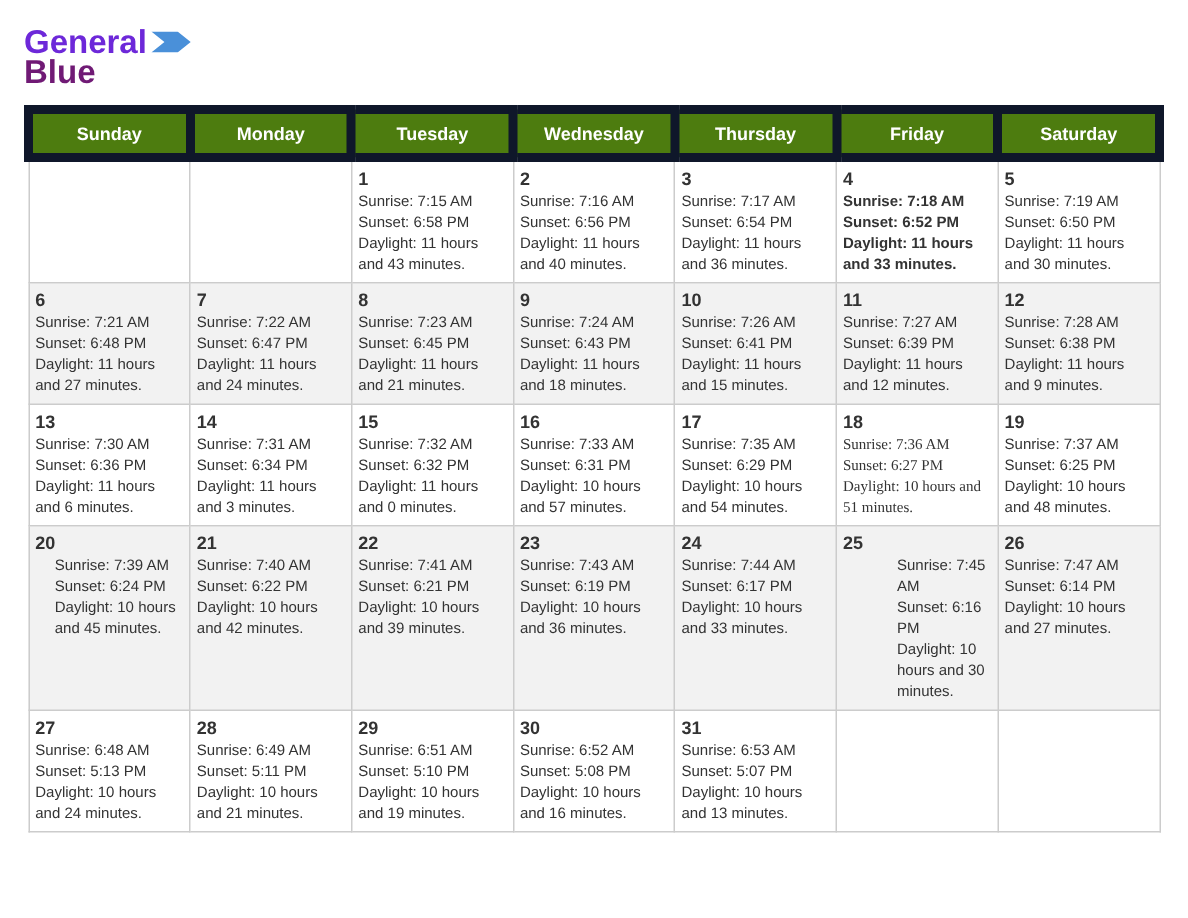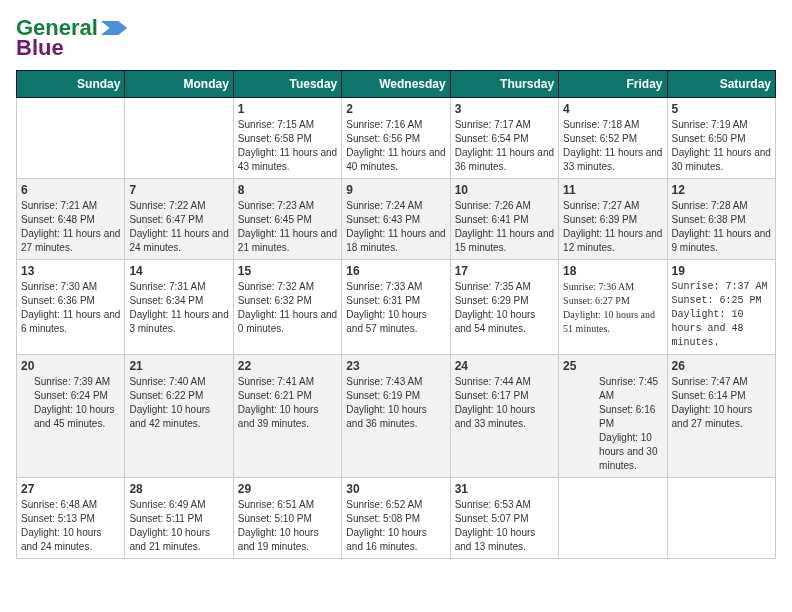--- a/index.html
+++ b/index.html
@@ -17,21 +17,21 @@
       margin-bottom: 10px;
     }
     .logo {
       display: flex;
       flex-direction: column;
       align-items: flex-start;
     }
     .logo-text {
       font-size: 22px;
       font-weight: bold;
-      color: #15803d;
+      color: #6d28d9;
       line-height: 1.1;
     }
     .logo-arrow {
       width: 28px;
       height: 14px;
       margin-left: 48px;
       margin-top: -4px;
     }
     .title-block {
       text-align: right;
@@ -45,27 +45,27 @@
       font-size: 15px;
       font-weight: bold;
       color: #333;
     }
     table {
       width: 100%;
       border-collapse: collapse;
       table-layout: fixed;
     }
     thead tr th {
-      background-color: #0f766e;
+      background-color: #4d7c0f;
       color: #fff;
       font-size: 12px;
       font-weight: bold;
       padding: 6px 4px;
-      text-align: right;
-      border: 1px solid #0f172a;
+      text-align: center;
+      border: 6px solid #0f172a;
     }
     tbody tr td {
       border: 1px solid #ccc;
       vertical-align: top;
       padding: 4px;
       font-size: 10px;
       color: #333;
       height: 80px;
       background: #fff;
     }
@@ -134,21 +134,21 @@
 Daylight: 11 hours and 40 minutes.</div>
         </td>
         <td>
           <span class="day-num">3</span>
           <div class="day-info" style="white-space: pre-line;">Sunrise: 7:17 AM
 Sunset: 6:54 PM
 Daylight: 11 hours and 36 minutes.</div>
         </td>
         <td>
           <span class="day-num">4</span>
-          <div class="day-info" style="white-space: pre-line;">Sunrise: 7:18 AM
+          <div class="day-info" style="white-space: pre-line; font-weight: bold;">Sunrise: 7:18 AM
 Sunset: 6:52 PM
 Daylight: 11 hours and 33 minutes.</div>
         </td>
         <td>
           <span class="day-num">5</span>
           <div class="day-info" style="white-space: pre-line;">Sunrise: 7:19 AM
 Sunset: 6:50 PM
 Daylight: 11 hours and 30 minutes.</div>
         </td>
       </tr>
@@ -228,21 +228,21 @@
 Daylight: 10 hours and 54 minutes.</div>
         </td>
         <td>
           <span class="day-num">18</span>
           <div class="day-info" style="white-space: pre-line; font-family: Liberation Serif, serif;">Sunrise: 7:36 AM
 Sunset: 6:27 PM
 Daylight: 10 hours and 51 minutes.</div>
         </td>
         <td>
           <span class="day-num">19</span>
-          <div class="day-info" style="white-space: pre-line; font-family: Liberation Mono, monospace;">Sunrise: 7:37 AM
+          <div class="day-info" style="white-space: pre-line;">Sunrise: 7:37 AM
 Sunset: 6:25 PM
 Daylight: 10 hours and 48 minutes.</div>
         </td>
       </tr>
       <tr>
         <td>
           <span class="day-num">20</span>
           <div class="day-info" style="white-space: pre-line; margin-left: 13px;">Sunrise: 7:39 AM
 Sunset: 6:24 PM
 Daylight: 10 hours and 45 minutes.</div>

